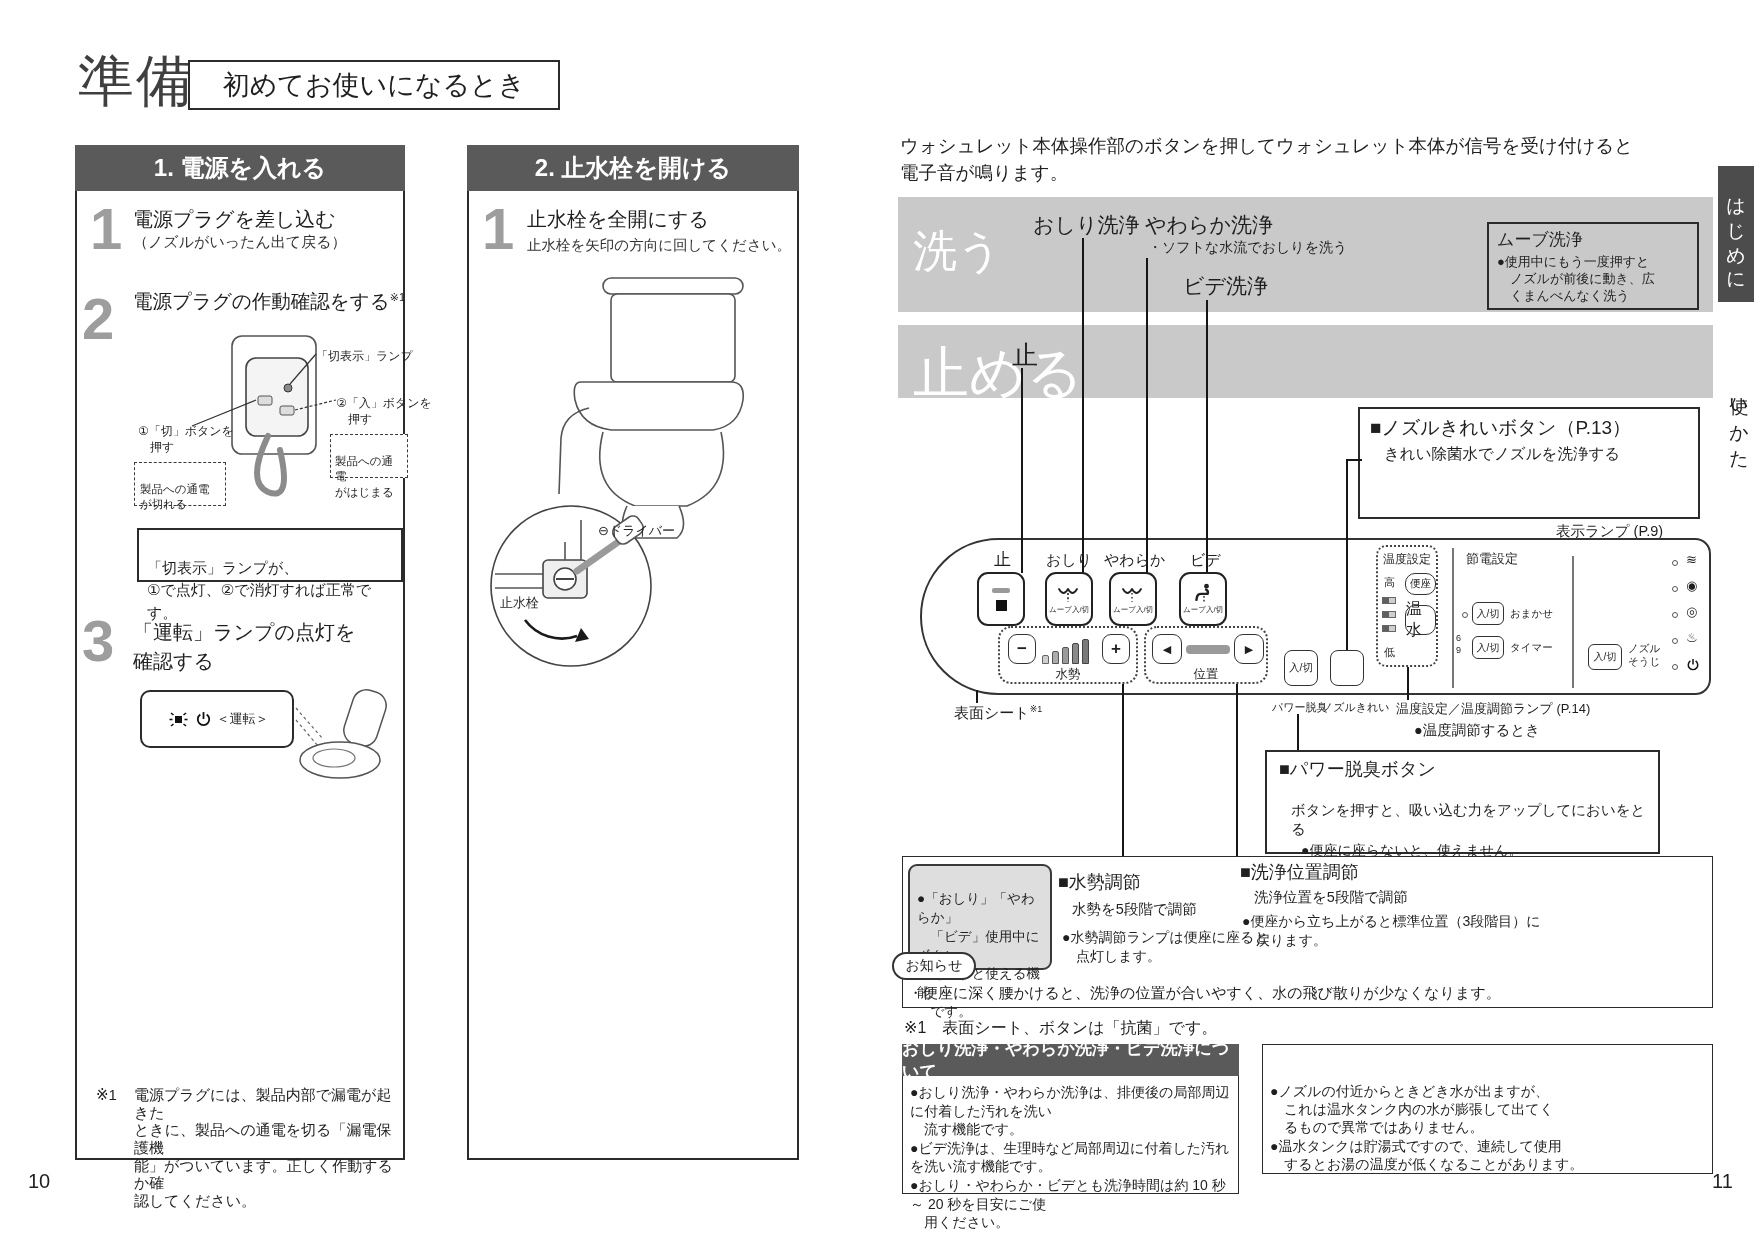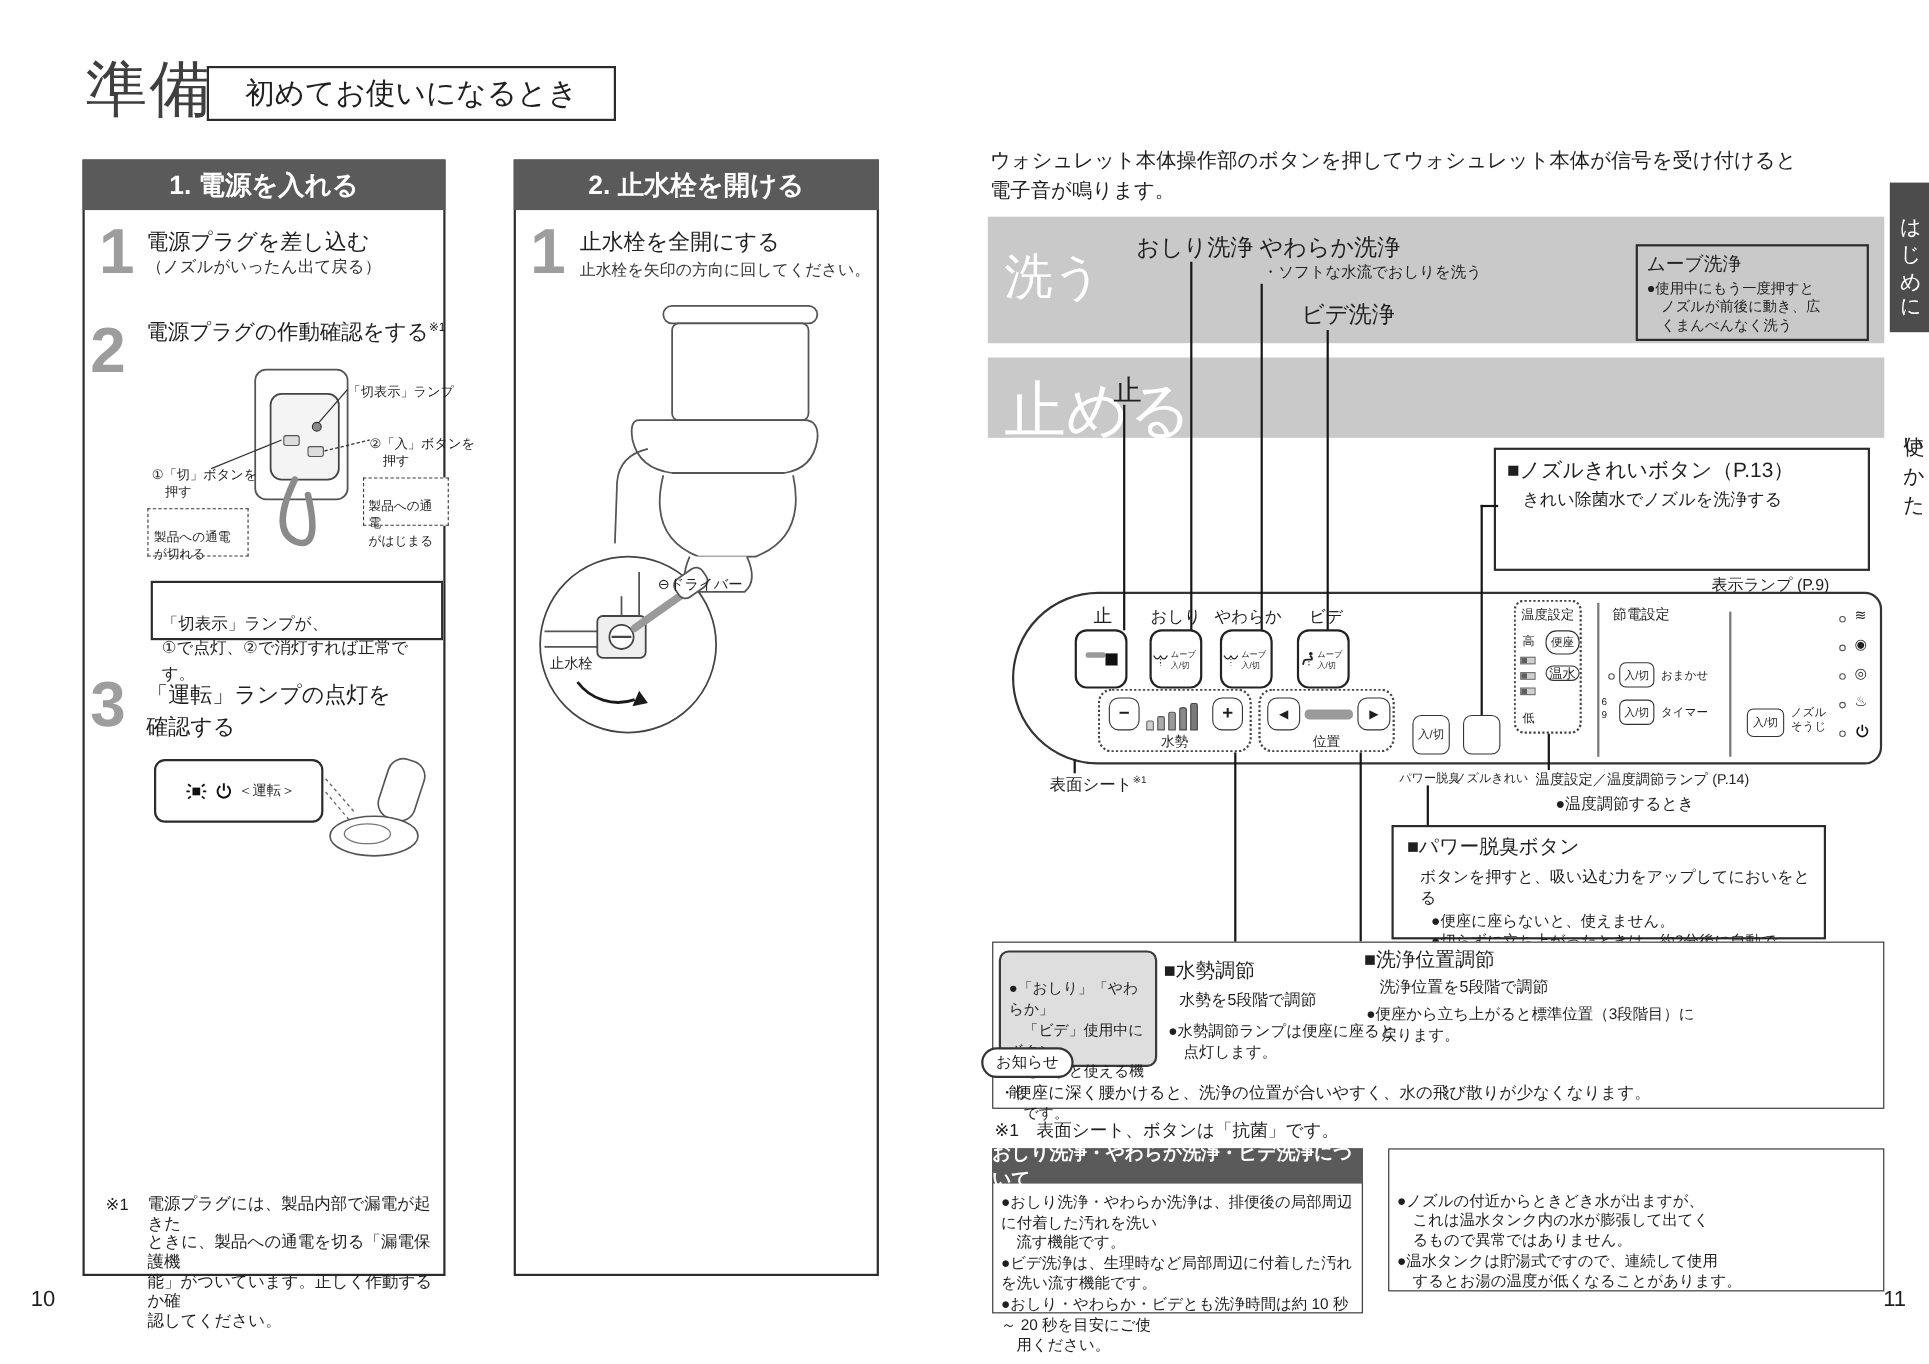--- a/index.html
+++ b/index.html
@@ -8,21 +8,21 @@
   .abs{position:absolute}
   .b{font-weight:400}
   .pre{white-space:pre-line}
   .box{position:absolute;border:2px solid #2b2b2b;background:#fff;box-sizing:border-box}
   .dash{position:absolute;border:1.6px dashed #3a3a3a;background:#fff;box-sizing:border-box}
   .hdr{position:absolute;background:#5a5a5a;color:#fff;display:flex;align-items:center;justify-content:center;font-weight:700;box-sizing:border-box}
   .band{position:absolute;background:#c9c9c9}
   .vl{position:absolute;width:2px;background:#161616}
   .hl{position:absolute;height:2px;background:#161616}
   .stepnum{position:absolute;font-size:58px;font-weight:700;color:#9d9d9d;line-height:1}
-  .btn{position:absolute;border:2px solid #222;border-radius:11px;background:#fff;display:flex;flex-direction:row;align-items:center;justify-content:center;box-sizing:border-box}
+  .btn{position:absolute;border:2px solid #222;border-radius:11px;background:#fff;display:flex;flex-direction:column;align-items:center;justify-content:center;box-sizing:border-box}
   .minibtn{position:absolute;border:1.6px solid #333;border-radius:6px;background:#fff;display:flex;align-items:center;justify-content:center;box-sizing:border-box}
   .pillbtn{position:absolute;border:1.5px solid #333;border-radius:10px;background:#fff;display:flex;align-items:center;justify-content:center;box-sizing:border-box}
   .dotgrp{position:absolute;border:2px dotted #444;border-radius:13px;box-sizing:border-box}
   .lampdot{position:absolute;width:6px;height:6px;border:1.4px solid #555;border-radius:50%;box-sizing:border-box}
   .tbar{width:14px;height:7px;background:linear-gradient(to right,#5f5f5f 46%,#cfcfcf 46%);border:1px solid #666;box-sizing:border-box;position:absolute}
   .vert{writing-mode:vertical-rl;text-orientation:upright}
   svg{display:block}
 </style>
 </head>
 <body>
@@ -252,21 +252,21 @@
   <div class="dotgrp" style="left:1376px;top:545px;width:62px;height:122px;border-radius:10px">
     <div class="abs b" style="left:0;top:4px;width:100%;text-align:center;font-size:12px">温度設定</div>
     <div class="abs" style="left:6px;top:28px;font-size:11px">高</div>
     <div class="tbar" style="left:4px;top:50px"></div>
     <div class="tbar" style="left:4px;top:64px"></div>
     <div class="tbar" style="left:4px;top:78px"></div>
     <div class="abs" style="left:6px;top:98px;font-size:11px">低</div>
     <div class="pillbtn" style="left:27px;top:26px;width:31px;height:22px;font-size:10.5px">
       <span>便座</span>
     </div>
-    <div class="pillbtn" style="left:27px;top:58px;width:31px;height:14px;font-size:12px">
+    <div class="pillbtn" style="left:27px;top:58px;width:31px;height:30px;font-size:16px">
       <span>温水</span>
     </div>
   </div>
 
   <div class="abs" style="left:1452px;top:548px;width:1.5px;height:140px;background:#777"></div>
 
   <div class="abs b" style="left:1466px;top:550px;font-size:13px">節電設定</div>
   <div class="lampdot" style="left:1462px;top:612px"></div>
   <div class="minibtn" style="left:1472px;top:602px;width:32px;height:23px;font-size:10px">
     <span>入/切</span>
@@ -309,21 +309,21 @@
   <div class="vl" style="left:1122px;top:684px;height:188px"></div>
   <div class="vl" style="left:1236px;top:684px;height:172px"></div>
   <div class="vl" style="left:1297px;top:714px;height:36px"></div>
   <div class="vl" style="left:1407px;top:667px;height:33px"></div>
 
   <div class="abs" style="left:1396px;top:700px;font-size:13px">温度設定／温度調節ランプ (P.14)</div>
   <div class="abs" style="left:1414px;top:721px;font-size:14.5px">●温度調節するとき</div>
 
   <div class="box" style="left:1265px;top:750px;width:395px;height:104px;padding:5px 12px">
     <div class="b" style="font-size:18px">■パワー脱臭ボタン</div>
-    <div style="font-size:14.5px;margin:7px 0 2px 12px">ボタンを押すと、吸い込む力をアップしてにおいをとる</div>
+    <div style="font-size:14.5px;margin:20px 0 2px 12px">ボタンを押すと、吸い込む力をアップしてにおいをとる</div>
     <div class="pre" style="font-size:14px;line-height:1.3;margin-left:22px">●便座に座らないと、使えません。
 ●切らずに立ち上がったときは、約2分後に自動で
 　止まります。</div>
   </div>
 
   <div class="box" style="left:902px;top:856px;width:811px;height:152px;border-width:1.6px"></div>
   <div class="abs pre" style="left:908px;top:864px;width:144px;height:106px;background:#dedede;border:2px solid #3a3a3a;border-radius:9px;font-size:13.5px;line-height:1.4;padding:5px 7px;box-sizing:border-box">
     <span>●「おしり」「やわらか」
 　「ビデ」使用中にボタン
 　を押すと使える機能

